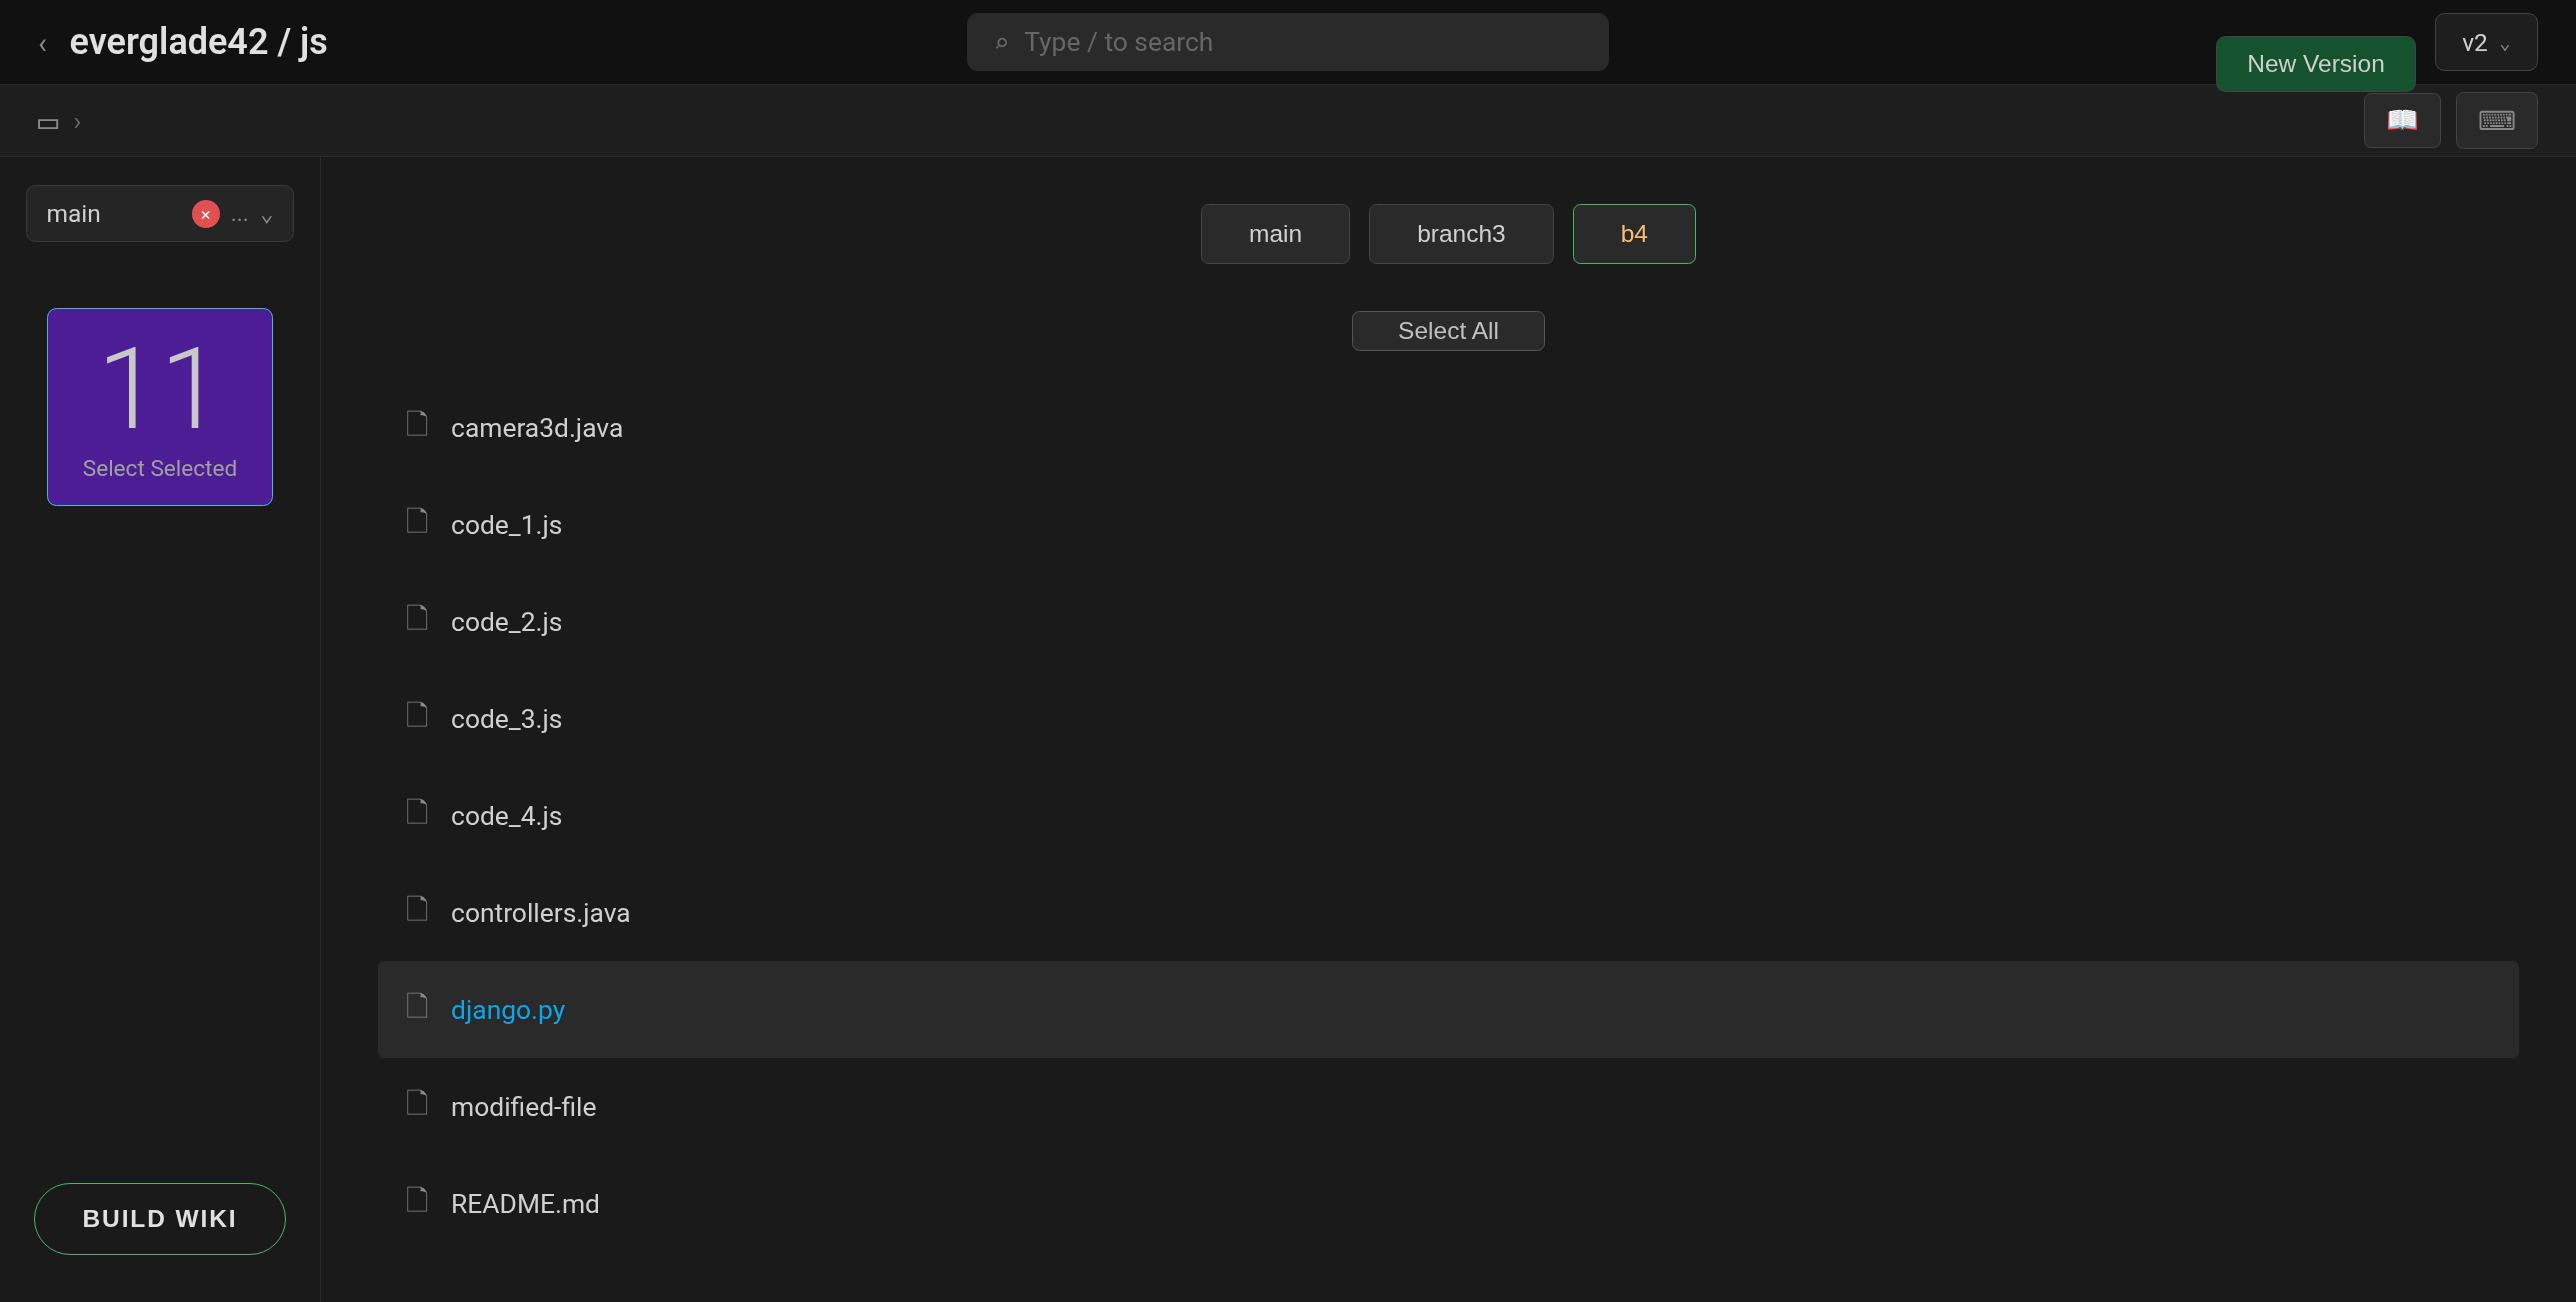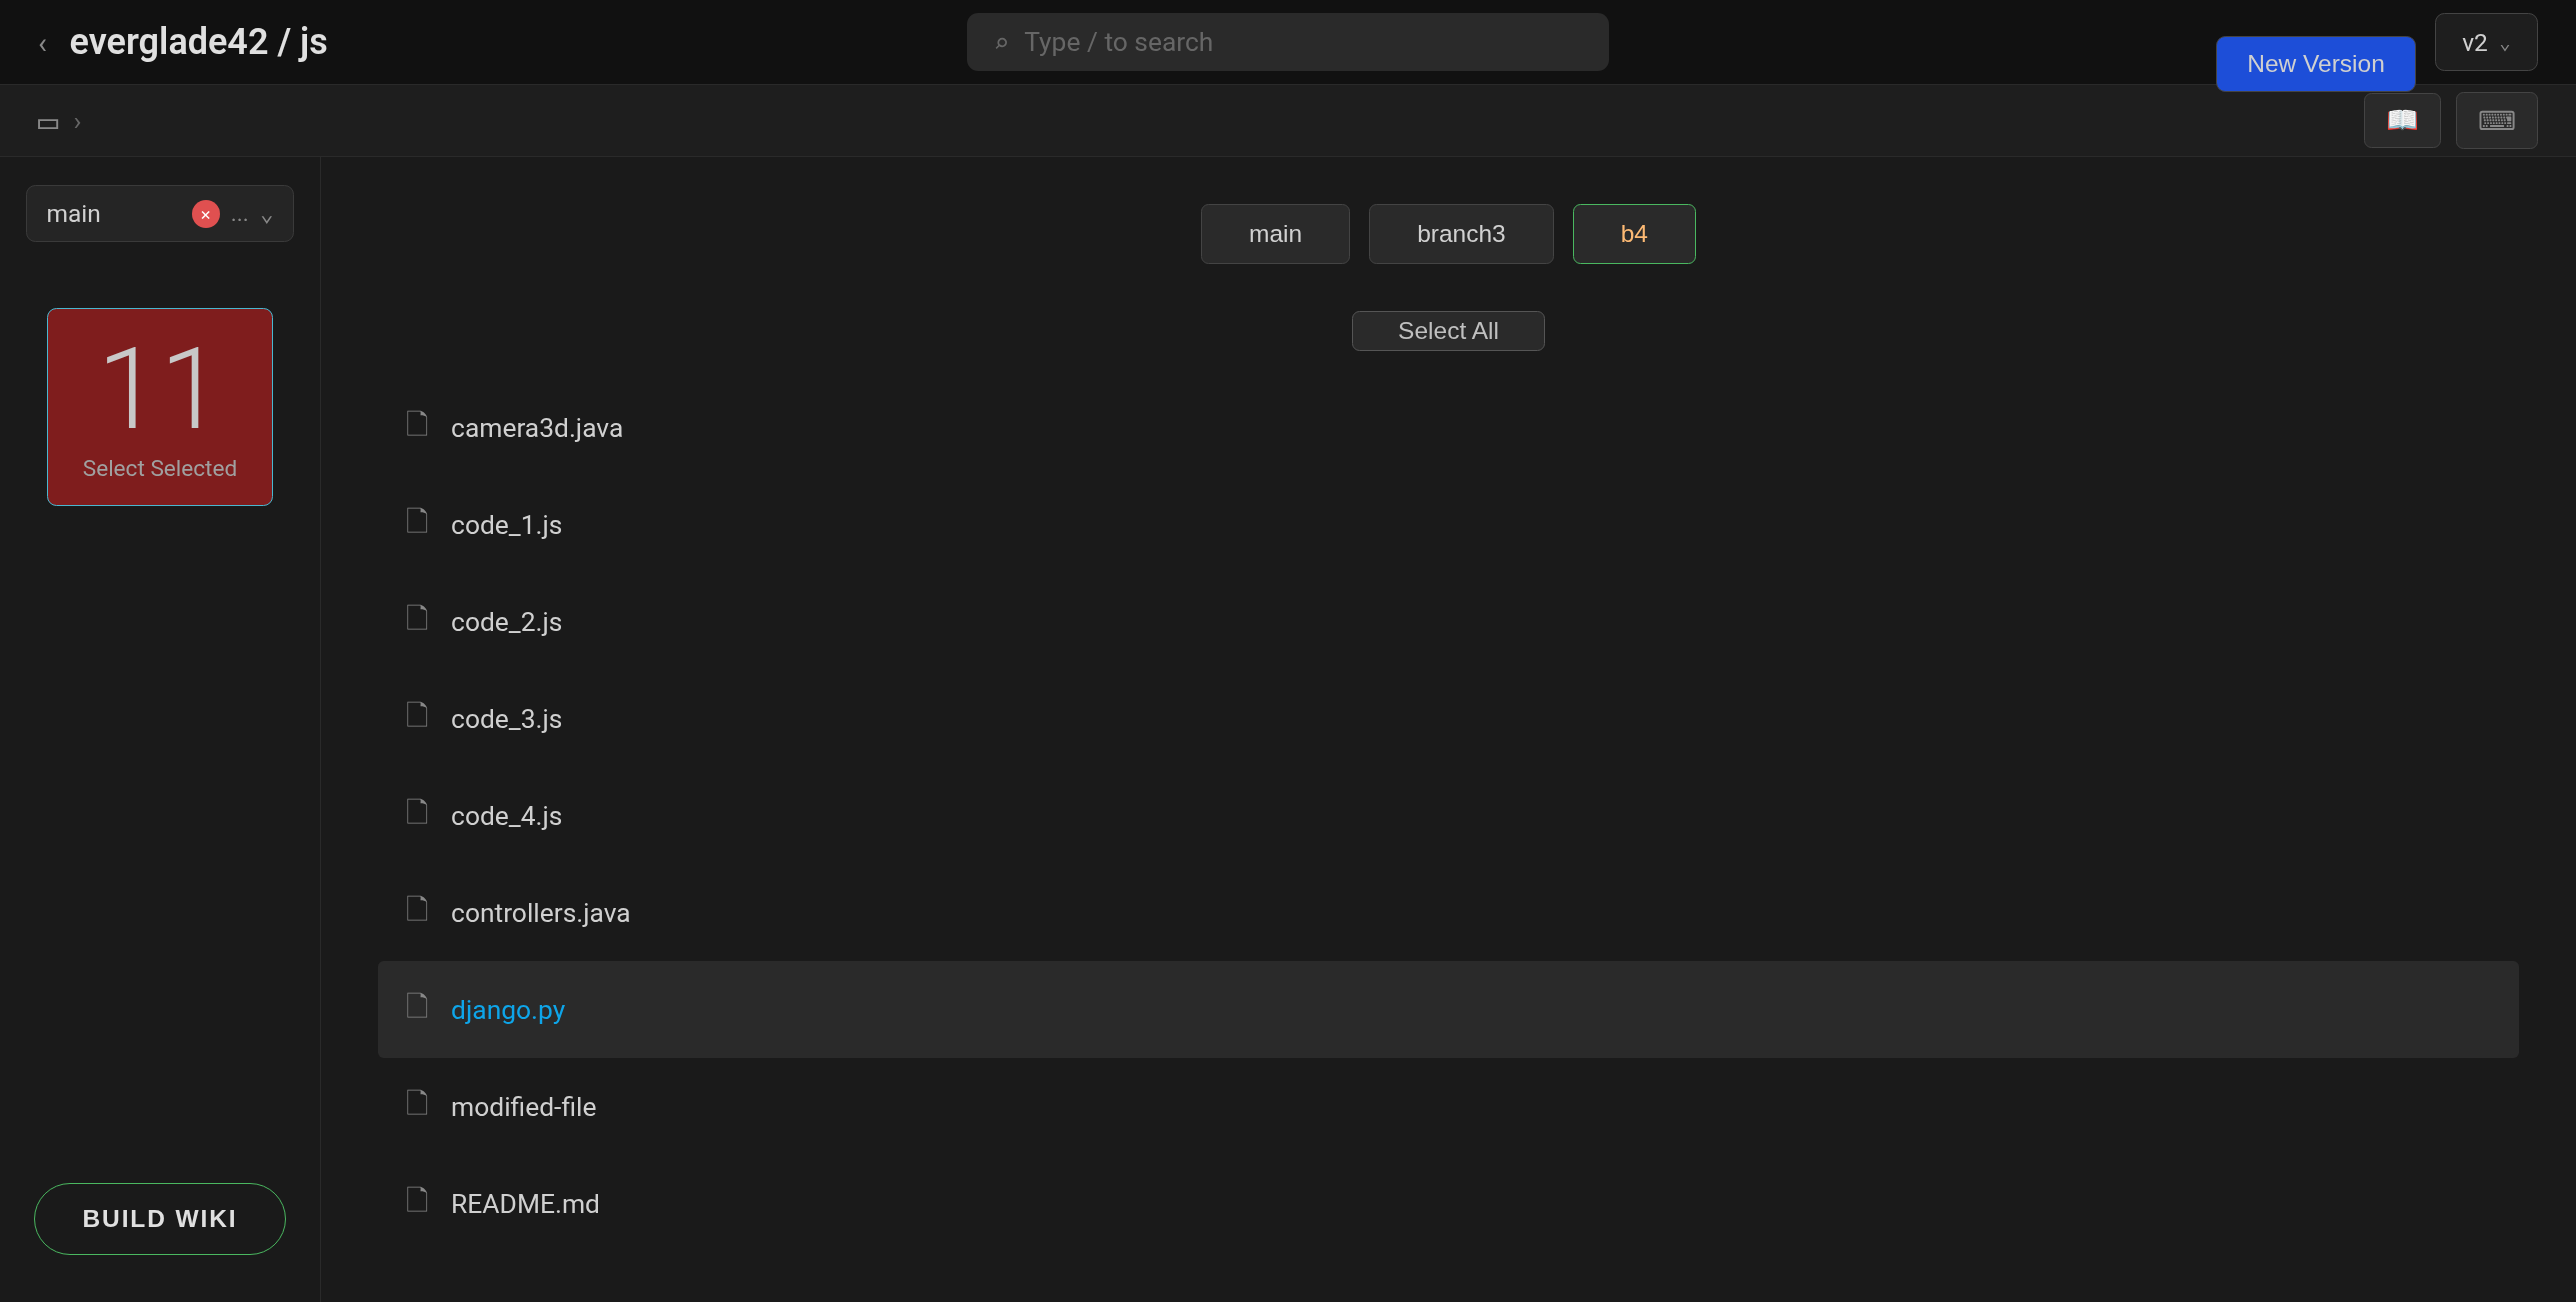--- a/index.html
+++ b/index.html
@@ -66,21 +66,21 @@
     }
 
     .header-right {
       margin-left: auto;
       display: flex;
       align-items: center;
       gap: 19px;
     }
 
     .new-version-btn {
-      background-color: #1d4ed8;
+      background-color: #14532d;
       border: 0.9px solid #444;
       color: #d0d0d0;
       padding: 13.2px 30px;
       border-radius: 9.4px;
       font-size: 24.5px;
       cursor: pointer;
       margin-top: 44px;
     }
 
     .version-dropdown {
@@ -199,21 +199,21 @@
 
     .selected-box {
       border: 1.9px solid #4ab8d0;
       border-radius: 9.4px;
       width: 226px;
       height: 198px;
       display: flex;
       flex-direction: column;
       align-items: center;
       justify-content: center;
-      background-color: #7f1d1d;
+      background-color: #4c1d95;
       margin-top: 38px;
     }
 
     .selected-count {
       font-size: 113px;
       font-weight: 300;
       color: #c8c8c8;
       line-height: 1;
     }
 

